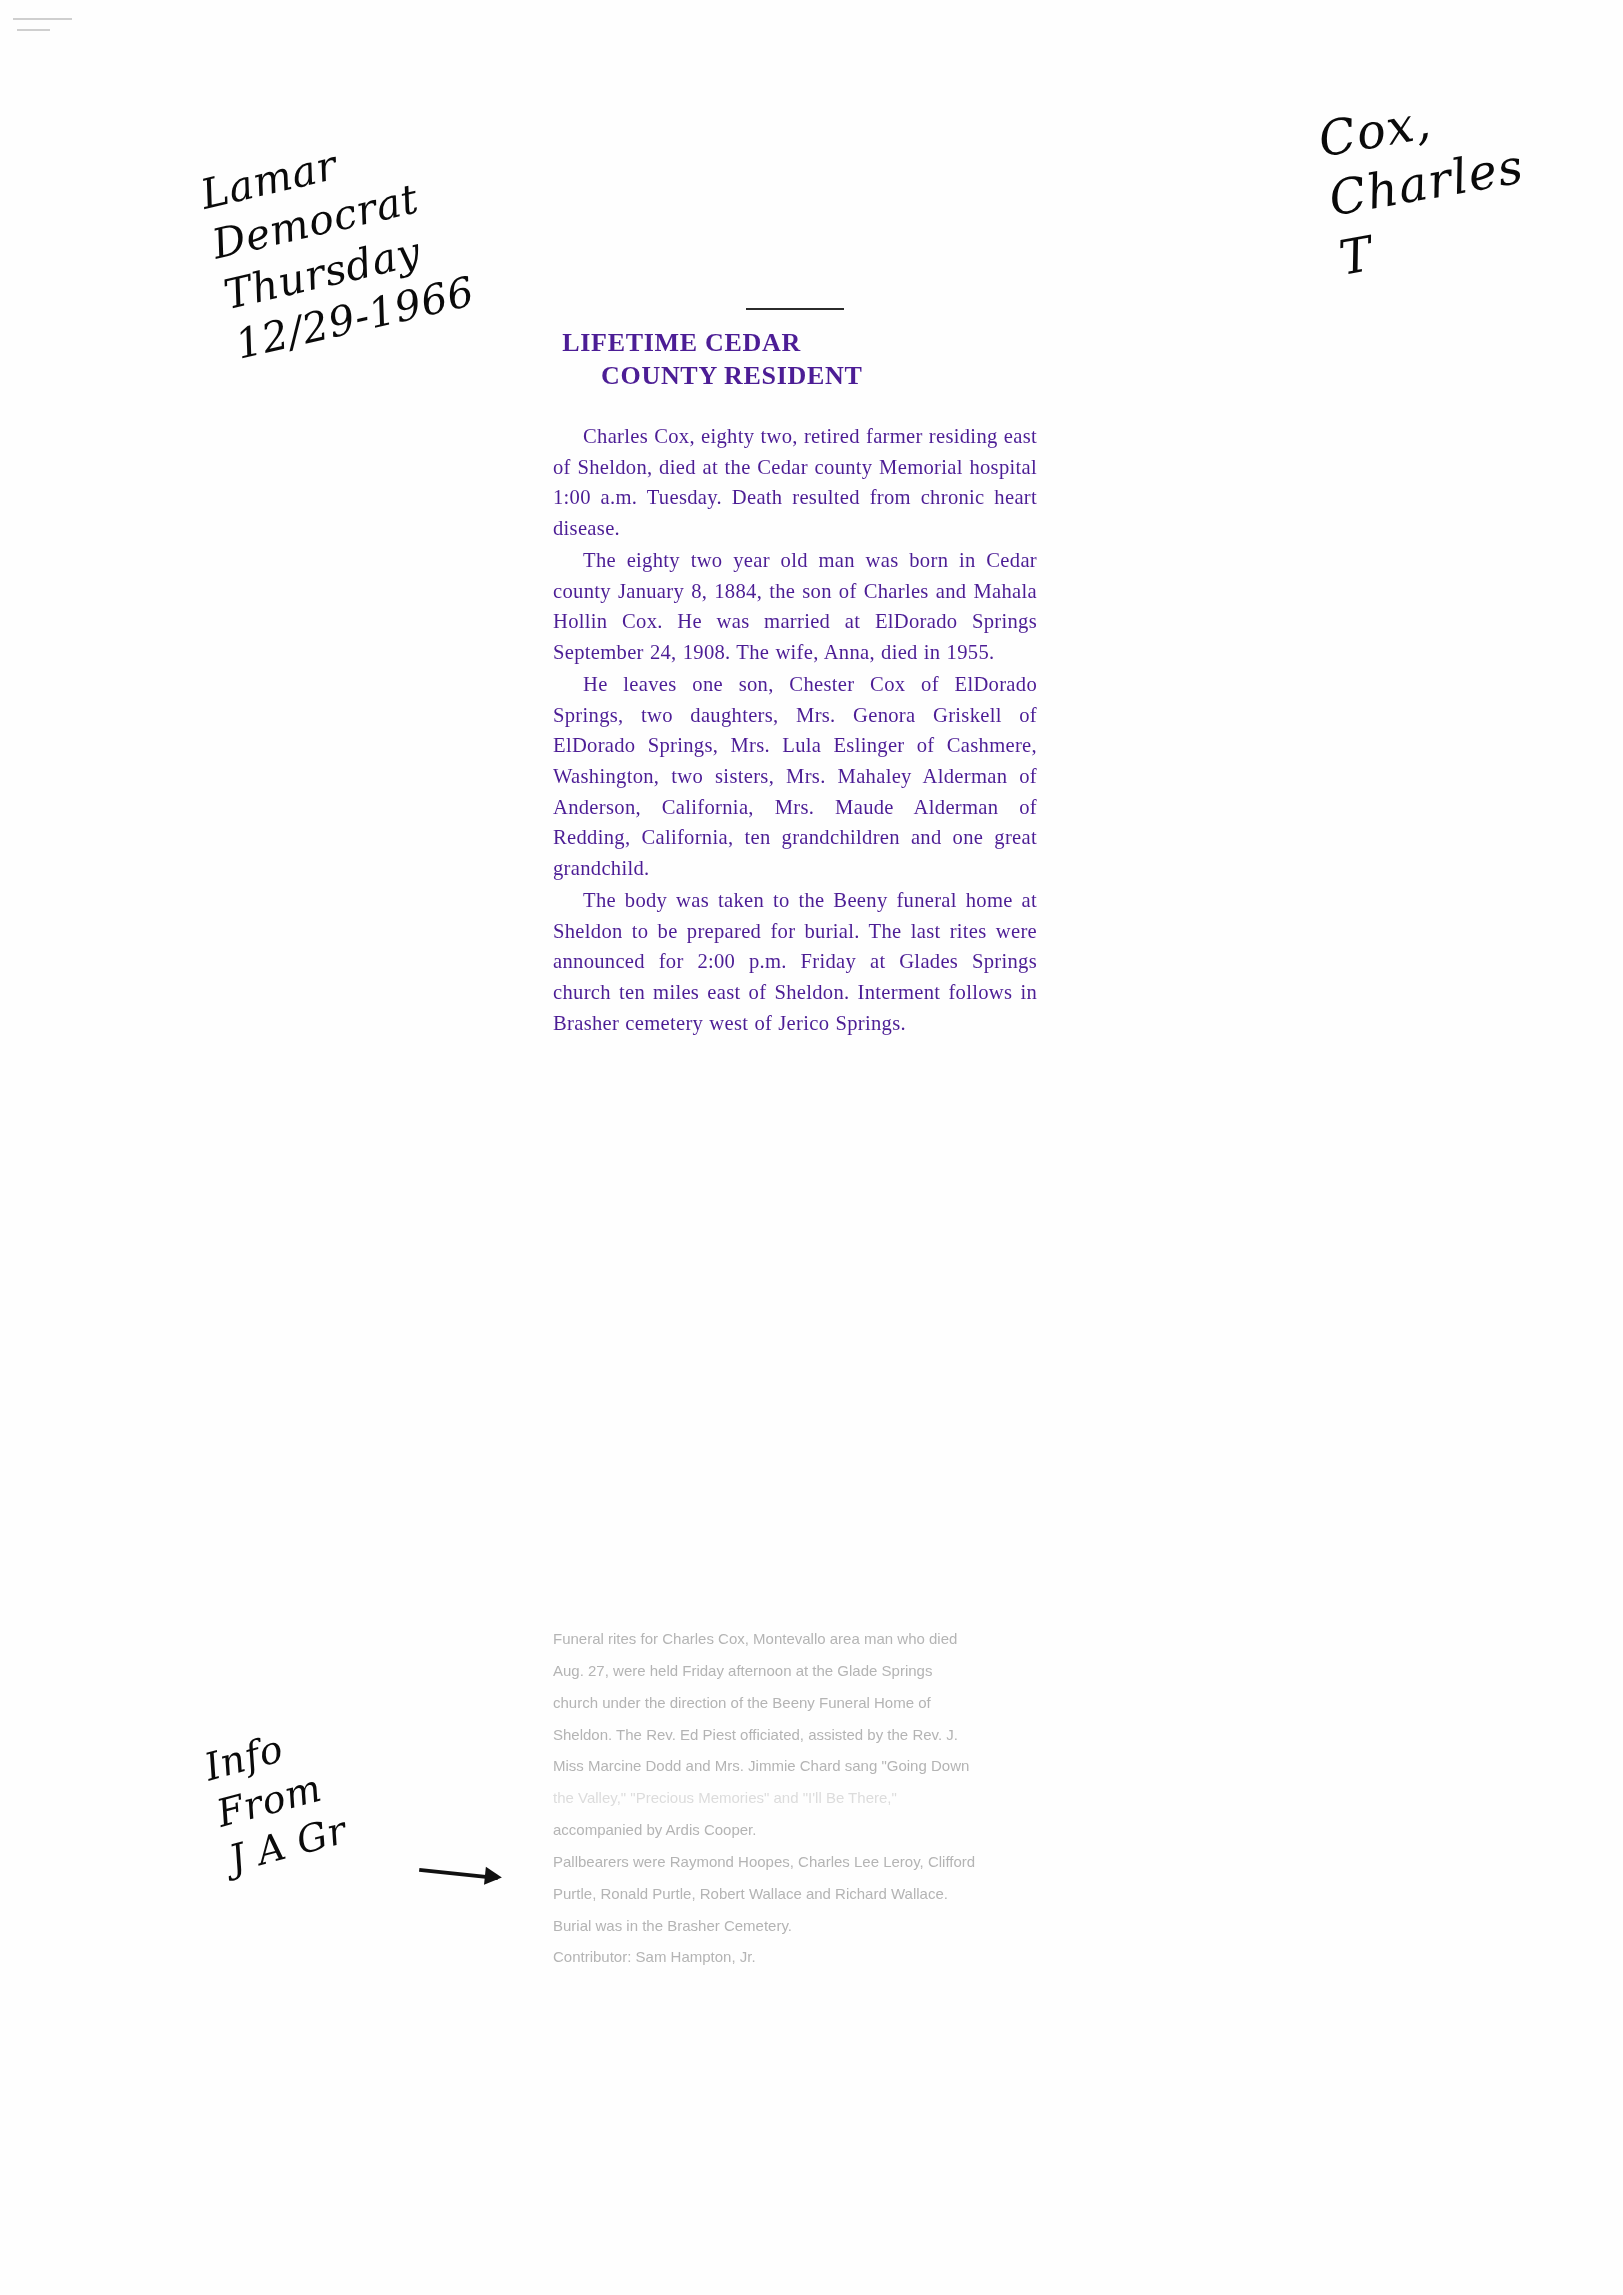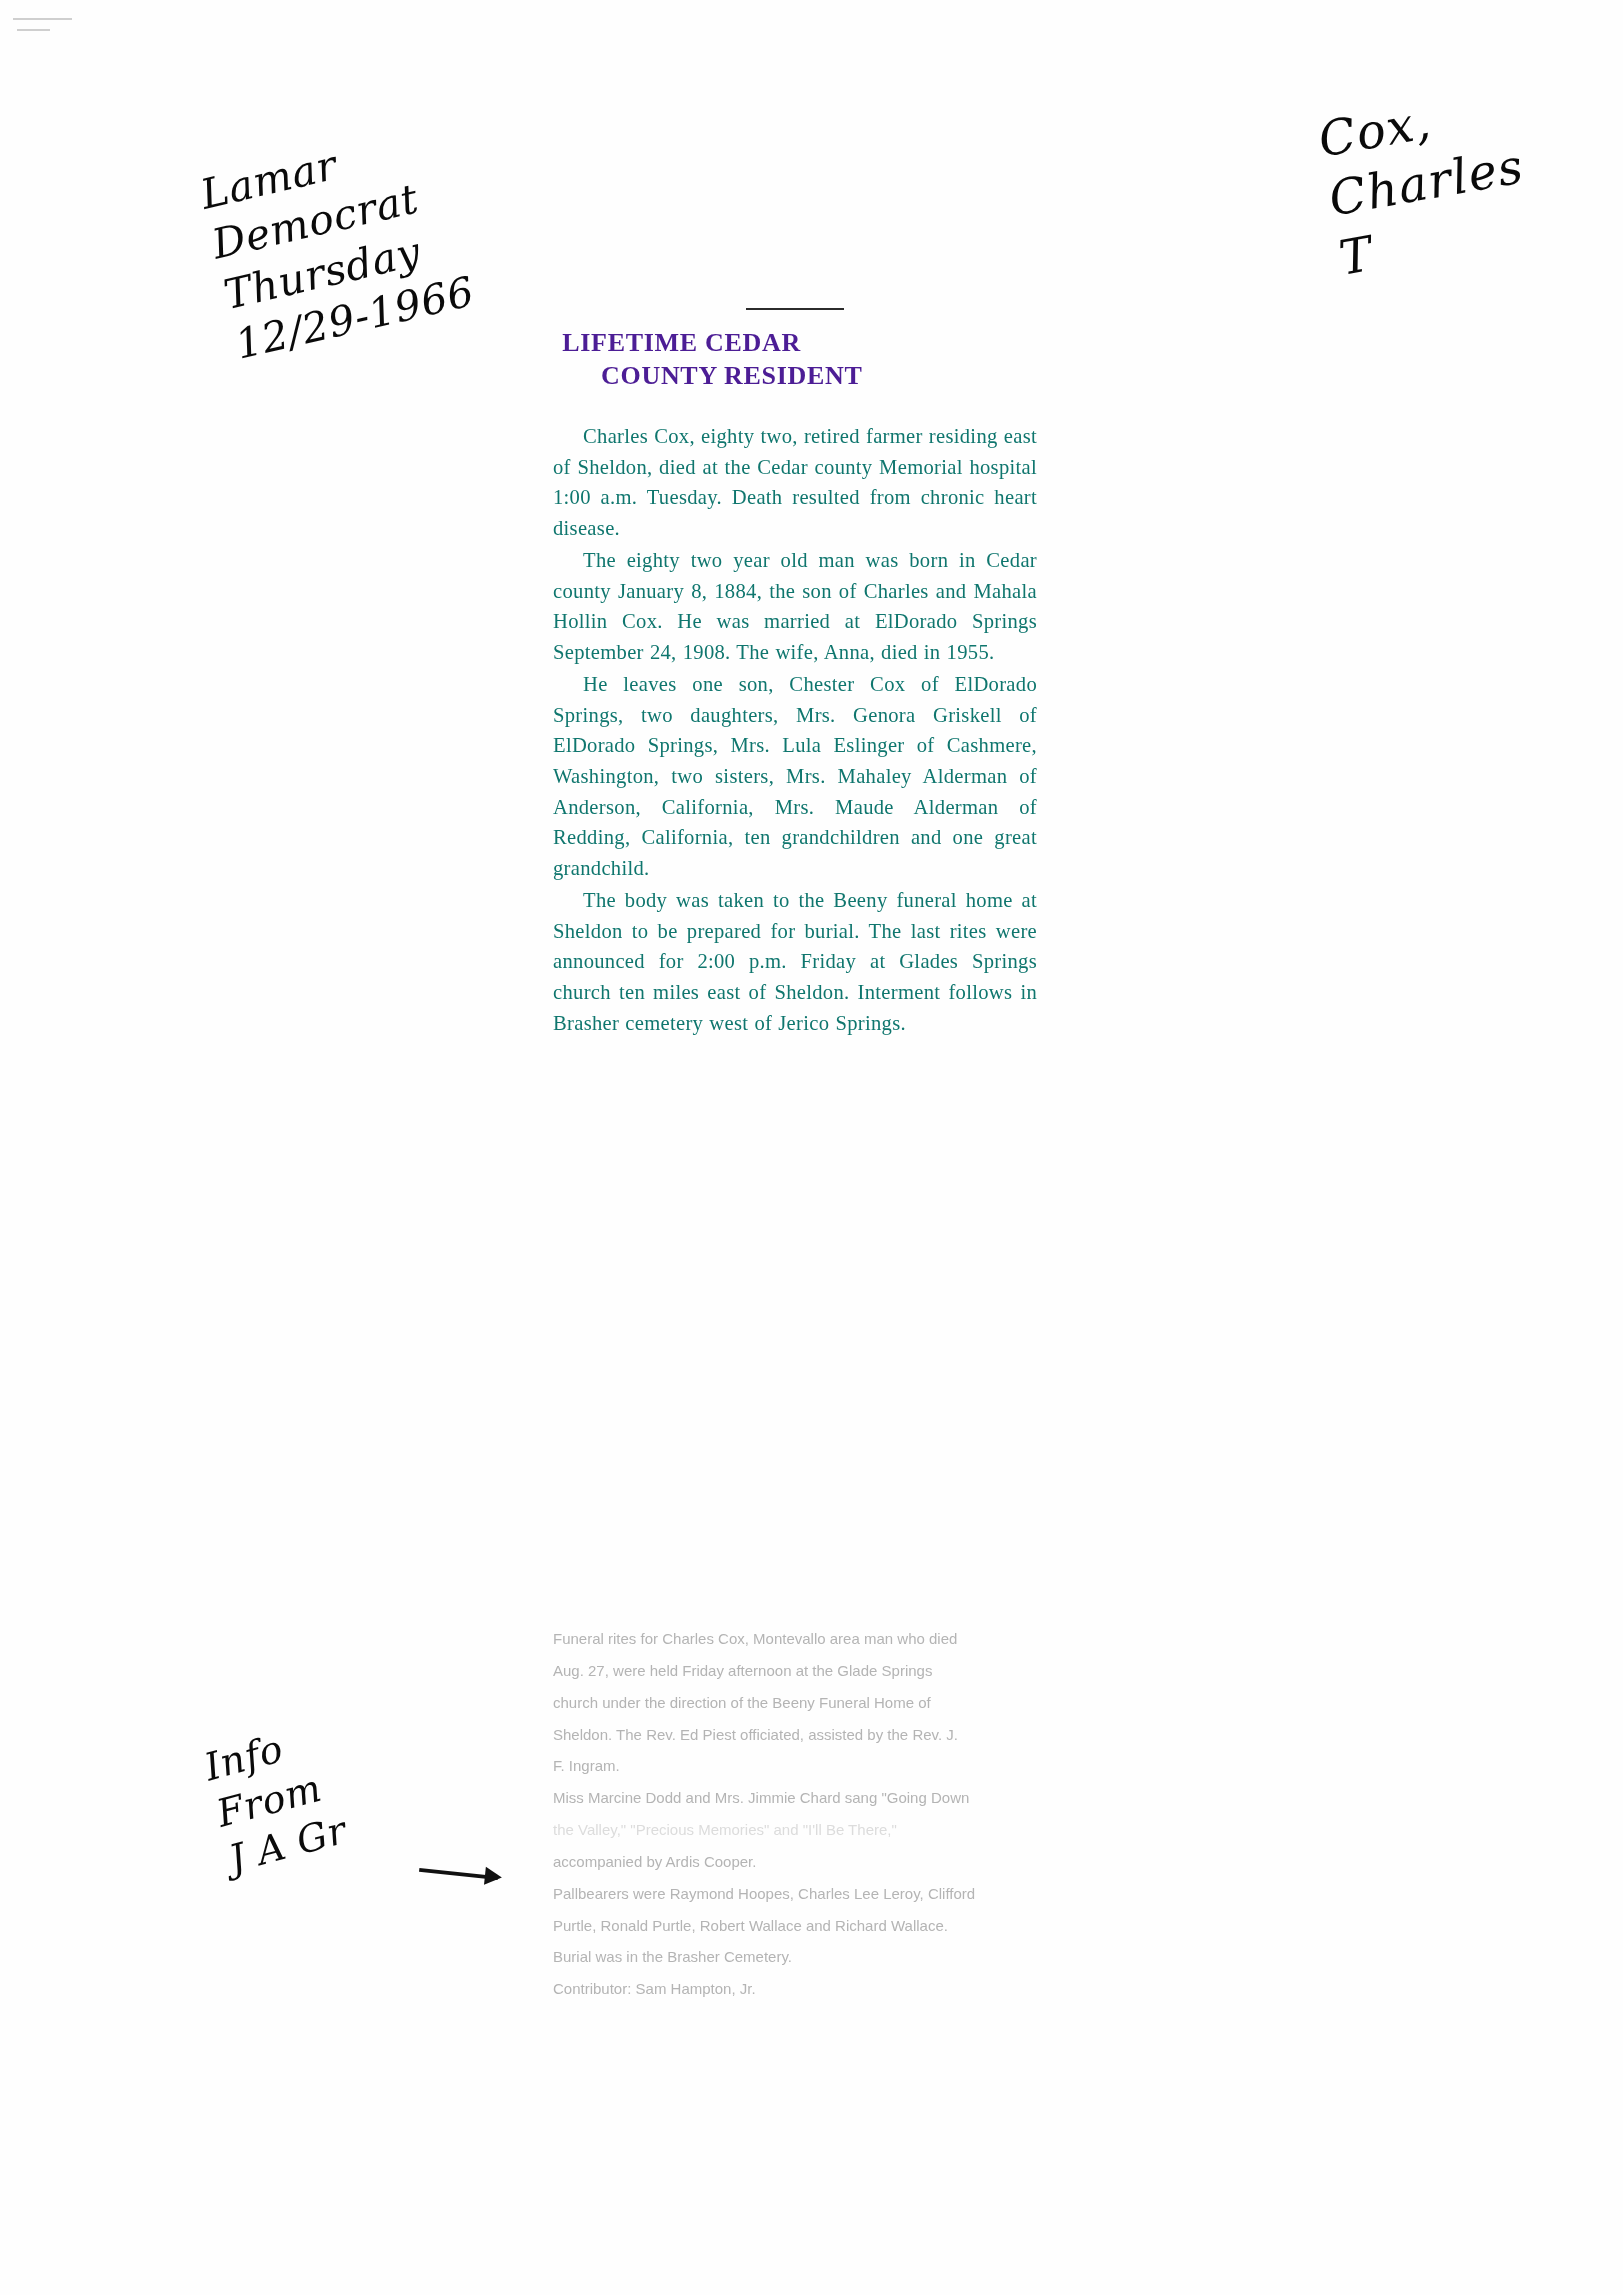--- a/index.html
+++ b/index.html
@@ -103,21 +103,21 @@
   }
   .headline .line1 { display: block; padding-left: 9.2px; }
   .headline .line2 { display: block; padding-left: 48px; }
 
   .body-text p {
     margin: 0 0 1.3px 0;
     font-size: 20.6px;
     line-height: 1.49;
     text-align: justify;
     text-indent: 30px;
-    color: #0f766e;
+    color: #4c1d95;
     letter-spacing: 0.3px;
     word-spacing: 0.7px;
   }
 
   
   .faint-block {
     position: absolute;
     left: 553px;
     top: 1624px;
     width: 655px;
@@ -179,21 +179,20 @@
       <p>He leaves one son, Chester Cox of ElDorado Springs, two daughters, Mrs. Genora Griskell of ElDorado Springs, Mrs. Lula Eslinger of Cashmere, Washington, two sisters, Mrs. Mahaley Alderman of Anderson, California, Mrs. Maude Alderman of Redding, California, ten grandchildren and one great grandchild.</p>
       <p>The body was taken to the Beeny funeral home at Sheldon to be prepared for burial. The last rites were announced for 2:00 p.m. Friday at Glades Springs church ten miles east of Sheldon. Interment follows in Brasher cemetery west of Jerico Springs.</p>
     </div>
   </div>
 
   <div class="faint-block">
     <p>Funeral rites for Charles Cox, Montevallo area man who died</p>
     <p>Aug. 27, were held Friday afternoon at the Glade Springs</p>
     <p>church under the direction of the Beeny Funeral Home of</p>
     <p>Sheldon. The Rev. Ed Piest officiated, assisted by the Rev. J.</p>
-    <p>F. Ingram.</p>
     <p>Miss Marcine Dodd and Mrs. Jimmie Chard sang "Going Down</p>
     <p class="ghost">the Valley," "Precious Memories" and "I'll Be There,"</p>
     <p>accompanied by Ardis Cooper.</p>
     <p>Pallbearers were Raymond Hoopes, Charles Lee Leroy, Clifford</p>
     <p>Purtle, Ronald Purtle, Robert Wallace and Richard Wallace.</p>
     <p>Burial was in the Brasher Cemetery.</p>
     <p>Contributor: Sam Hampton, Jr.</p>
   </div>
 
 </div>

